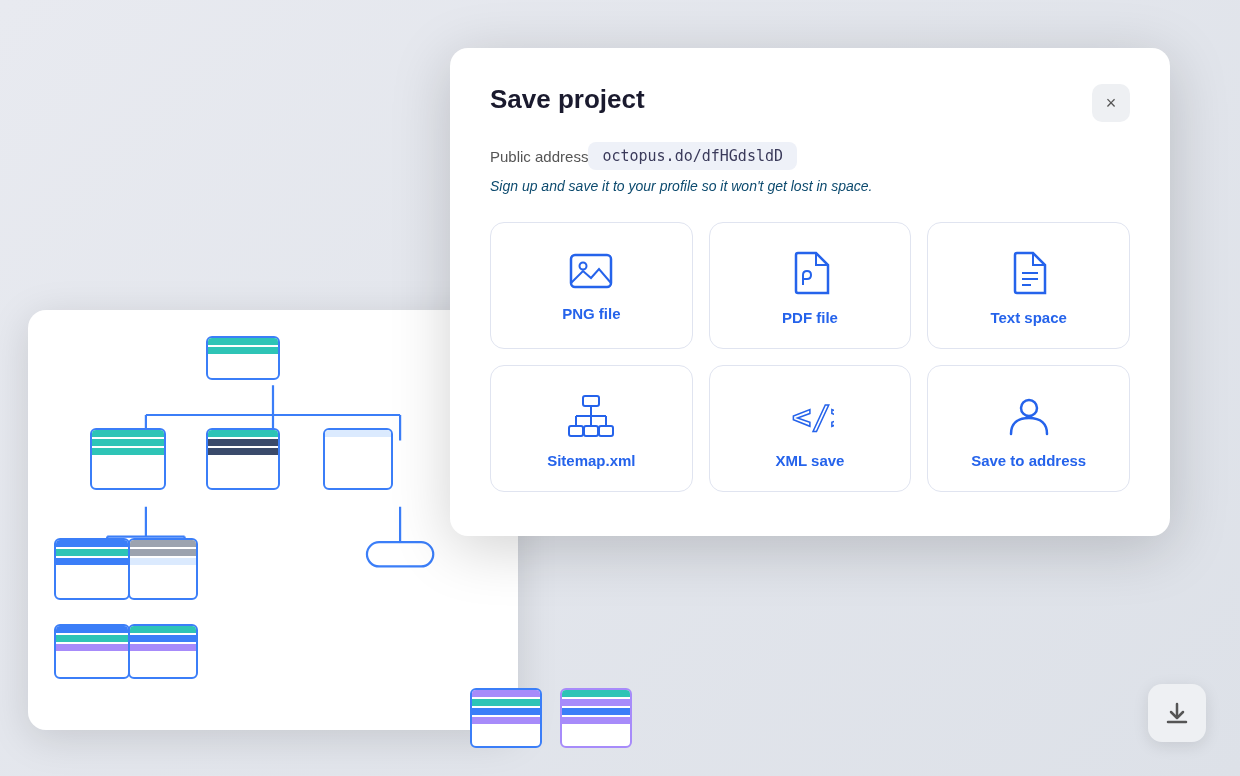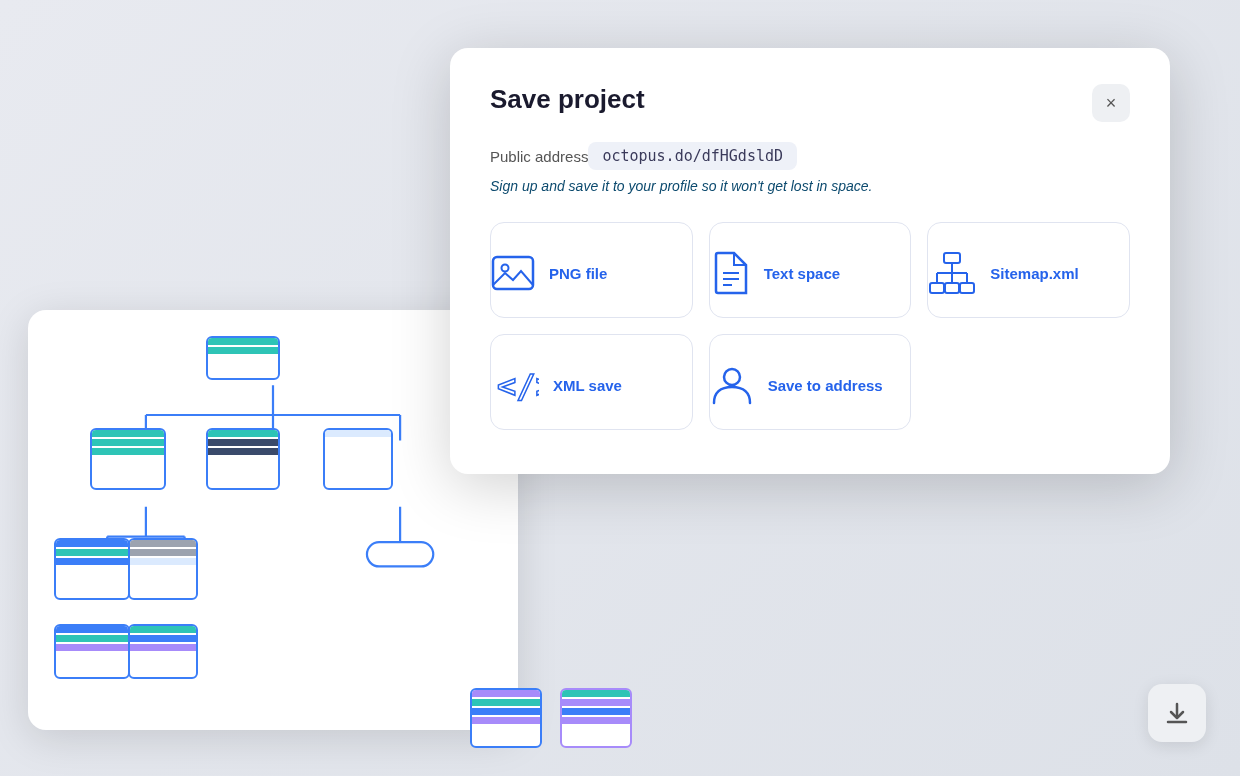--- a/index.html
+++ b/index.html
@@ -101,21 +101,21 @@
       display: grid;
       grid-template-columns: repeat(3, 1fr);
       gap: 16px;
     }
 
     .option-card {
       border: 1.5px solid #e0e4f0;
       border-radius: 14px;
       padding: 28px 0 22px;
       display: flex;
-      flex-direction: row;
+      flex-direction: column;
       align-items: center;
       gap: 14px;
       cursor: pointer;
       transition: border-color 0.2s, background 0.2s;
       background: #fff;
     }
 
     .option-icon {
       color: #2563eb;
       display: flex;
@@ -285,20 +285,31 @@
       <div class="option-icon">
         <svg width="44" height="40" viewBox="0 0 44 40" fill="none" xmlns="http://www.w3.org/2000/svg">
           <rect x="2" y="4" width="40" height="32" rx="4" stroke="#2563eb" stroke-width="2.5" fill="none"></rect>
           <circle cx="14" cy="15" r="3.5" stroke="#2563eb" stroke-width="2"></circle>
           <polyline points="2,32 14,20 22,27 30,18 42,32" stroke="#2563eb" stroke-width="2" fill="none"></polyline>
         </svg>
       </div>
       <span class="option-label">PNG file</span>
     </div>
 
+    <div class="option-card">
+      <div class="option-icon">
+        <svg width="40" height="44" viewBox="0 0 40 44" fill="none" xmlns="http://www.w3.org/2000/svg">
+          <path d="M8 2 H26 L38 14 V42 Q38 42 38 42 H8 Q6 42 6 40 V4 Q6 2 8 2Z" stroke="#2563eb" stroke-width="2.5" fill="none"></path>
+          <path d="M26 2 V14 H38" stroke="#2563eb" stroke-width="2" fill="none"></path>
+          <path d="M13 24 Q13 20 17 20 Q21 20 21 24 Q21 28 17 28 H13 V34" stroke="#2563eb" stroke-width="2" fill="none"></path>
+          <line x1="13" y1="24" x2="13" y2="34" stroke="#2563eb" stroke-width="2"></line>
+        </svg>
+      </div>
+      <span class="option-label">PDF file</span>
+    </div>
 
     <div class="option-card">
       <div class="option-icon">
         <svg width="40" height="44" viewBox="0 0 40 44" fill="none" xmlns="http://www.w3.org/2000/svg">
           <path d="M8 2 H24 L36 14 V42 Q36 42 36 42 H8 Q6 42 6 40 V4 Q6 2 8 2Z" stroke="#2563eb" stroke-width="2.5" fill="none"></path>
           <path d="M24 2 V14 H36" stroke="#2563eb" stroke-width="2" fill="none"></path>
           <line x1="13" y1="22" x2="29" y2="22" stroke="#2563eb" stroke-width="2"></line>
           <line x1="13" y1="28" x2="29" y2="28" stroke="#2563eb" stroke-width="2"></line>
           <line x1="13" y1="34" x2="22" y2="34" stroke="#2563eb" stroke-width="2"></line>
         </svg>

